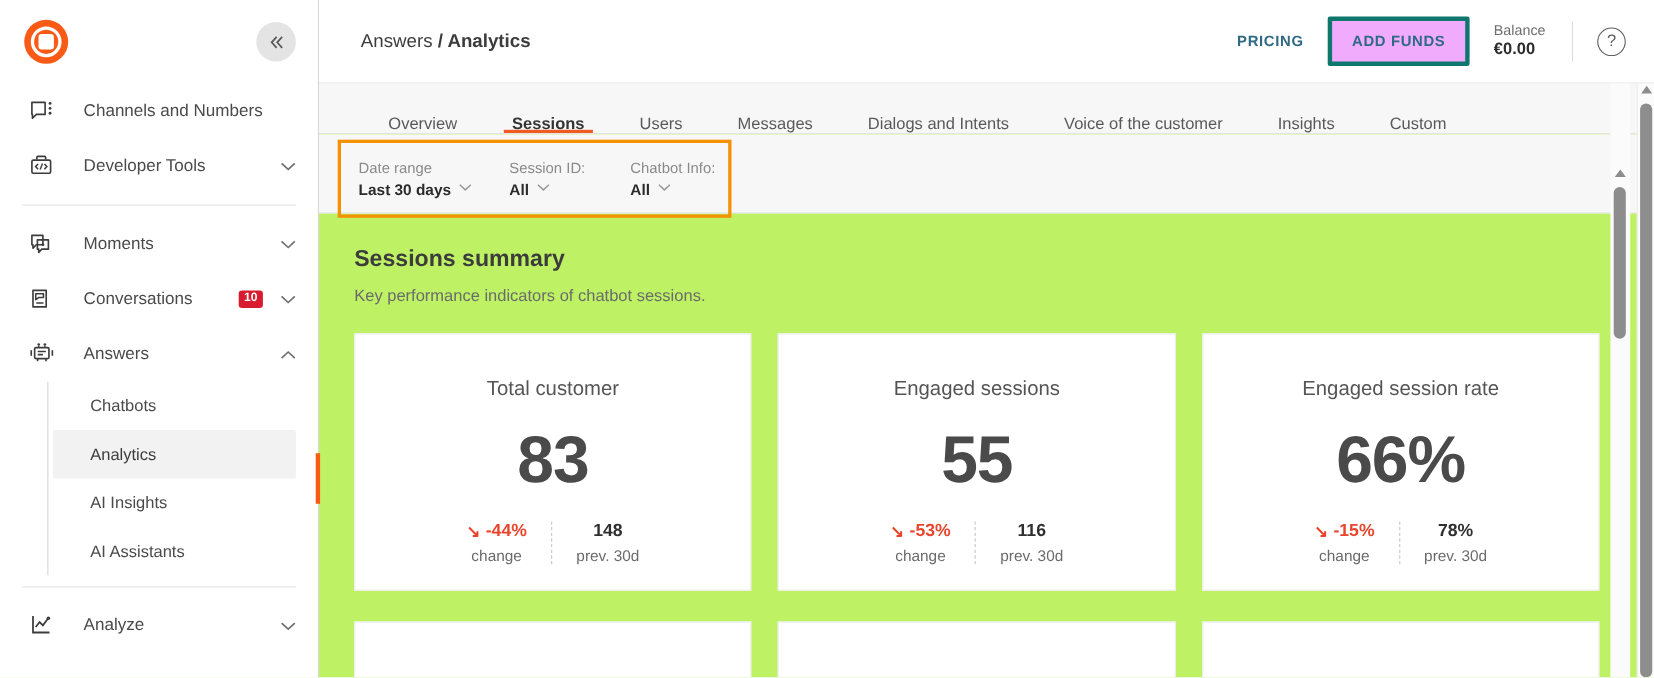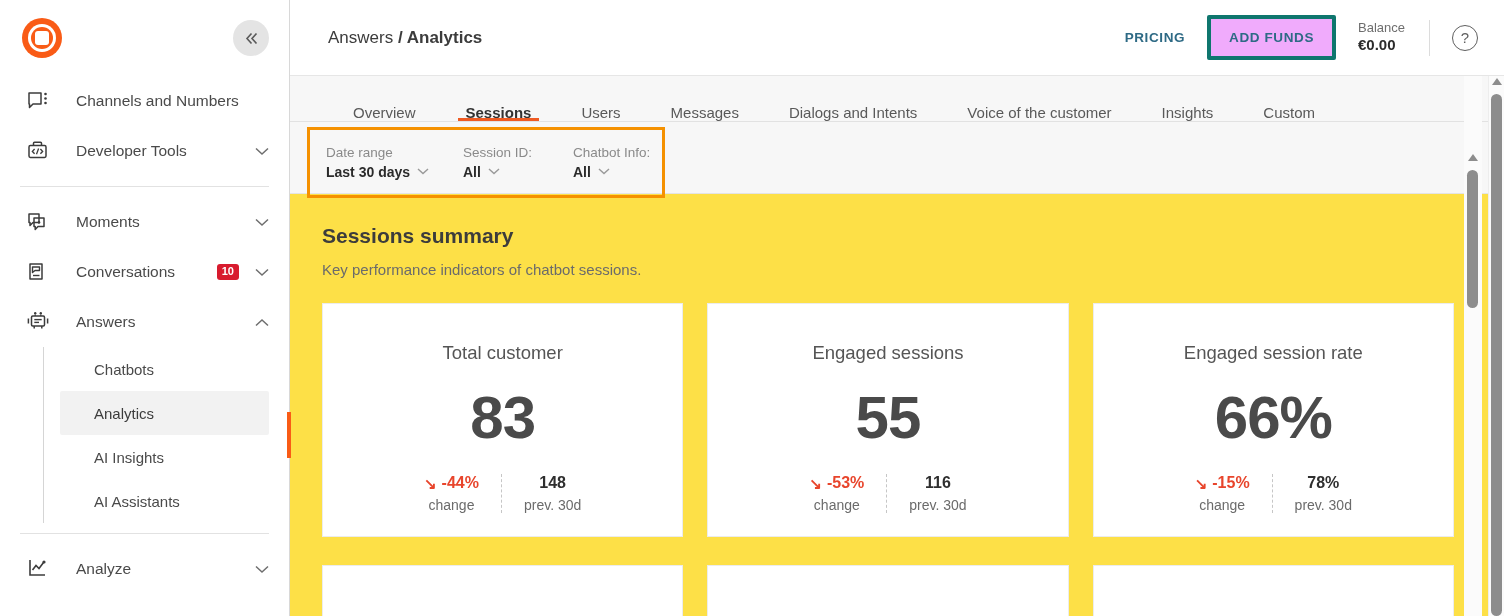--- a/index.html
+++ b/index.html
@@ -93,21 +93,21 @@
     margin-right: 8px;
     line-height: 13px;
   }
   .nav-divider {
     height: 1px; background: #e2e2e2;
     margin: 10px 20px 10px 20px;
   }
   .subnav {
     position: relative;
     margin-left: 43px;
-    padding-left: 16px;
+    padding-left: 4px;
     border-left: 1px solid #d5d5d5;
   }
   .subnav-item {
     height: 44px;
     display: flex; align-items: center;
     padding-left: 34px;
     font-size: 15px;
     color: #4a4a4a;
     cursor: pointer;
     margin-right: 20px;
@@ -218,21 +218,21 @@
   .tab.active::after {
     content: "";
     position: absolute;
     left: 17px; right: 17px; bottom: 0;
     height: 3px; background: #ef5b23;
   }
 
   .content {
     flex: 1 1 auto;
     position: relative;
-    background: #fde047;
+    background: #bef264;
     overflow: hidden;
   }
   .filter-wrap {
     position: relative;
     background: #f7f7f7;
     border-bottom: 1px solid #e4e4e4;
     height: 72px;
   }
   .filter-bar {
     position: absolute;

